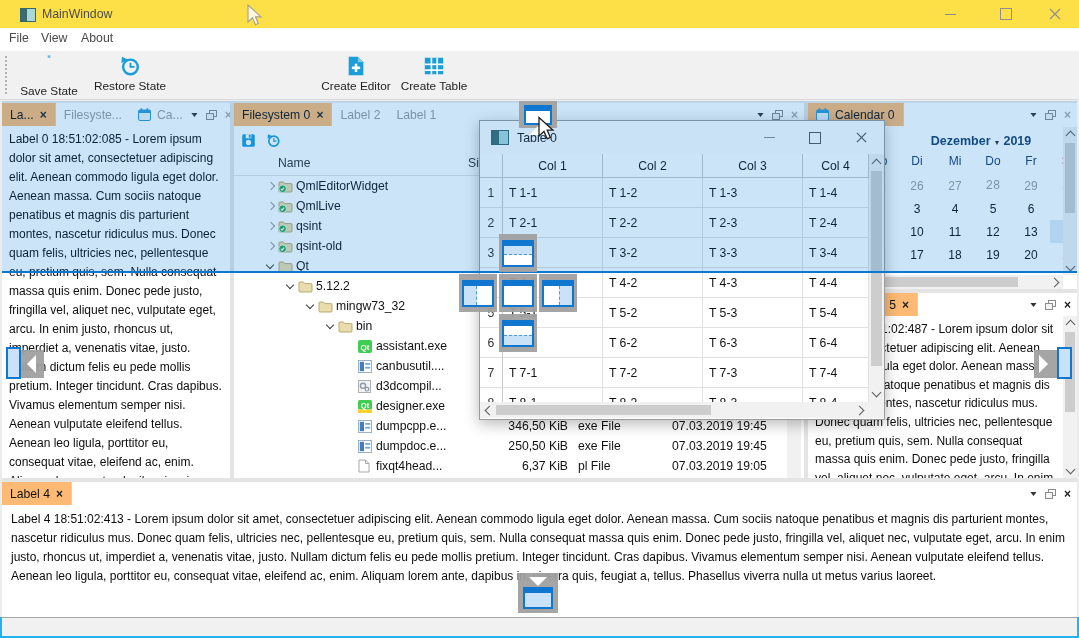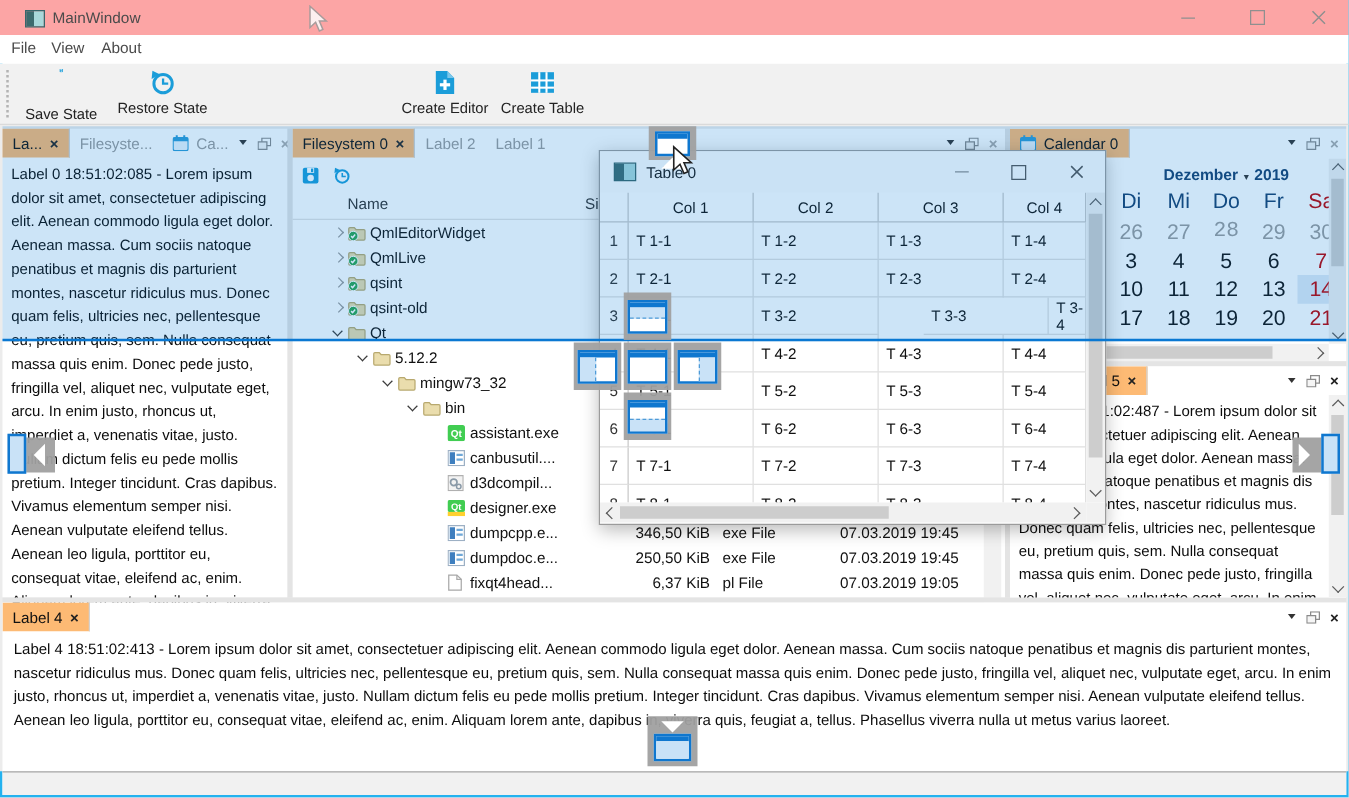--- a/index.html
+++ b/index.html
@@ -1,20 +1,20 @@
 <!DOCTYPE html>
 <html><head>
 <meta charset="utf-8">
 <style>
   html,body{margin:0;padding:0;background:#cfd8dc;font-family:"Liberation Sans",sans-serif;}
   .window{position:relative;width:1079px;height:638px;background:#fff;overflow:hidden;
           box-shadow:inset 0 0 0 2px #24b2ef;}
   .abs{position:absolute;}
   
-  .titlebar{left:0;top:0;width:1079px;height:28px;background:#fca5a5;}
+  .titlebar{left:0;top:0;width:1079px;height:28px;background:#fde047;}
   .app-icon{left:20px;top:8px;width:14px;height:12px;border:1px solid #37666b;
             background:linear-gradient(90deg,#3c6b6e 0 45%,#a8d8da 45% 100%);}
   .app-title{left:42px;top:7px;font-size:12.3px;color:#4b4b4b;}
   .wctl{top:0;height:28px;width:45px;display:flex;align-items:center;justify-content:center;}
   .glyph-min{width:11px;height:0;border-top:1px solid #8f8f8f;}
   .glyph-max{width:10px;height:10px;border:1px solid #8f8f8f;}
   .menubar{left:0;top:28px;width:1079px;height:23px;background:#fff;}
   .menu-item{top:3px;font-size:12.3px;color:#4a4a4a;}
   .toolbar{left:0;top:51px;width:1079px;height:49px;background:#f1f1f1;border-bottom:1px solid #dadada;box-sizing:border-box;}
   .tb-handle{left:5px;top:5px;height:38px;width:3px;border-left:2px dotted #b3b3b3;}
@@ -49,21 +49,21 @@
   .fty{position:absolute;left:344px;}
   .fdt{position:absolute;left:438px;}
   
   .sb{background:#f1f1f1;position:absolute;}
   .sb .thumb{position:absolute;background:#cdcdcd;}
   .sch{width:6px;height:6px;position:absolute;border-right:1.4px solid #5a5a5a;border-bottom:1.4px solid #5a5a5a;}
   .sch.up{transform:rotate(-135deg);}  .sch.down{transform:rotate(45deg);}
   .sch.lt{transform:rotate(135deg);}   .sch.rt{transform:rotate(-45deg);}
   
   .cal-title{font-size:12.5px;font-weight:bold;color:#17406e;white-space:nowrap;}
-  .cal-cell{position:absolute;width:38px;height:23px;display:flex;align-items:center;justify-content:center;font-size:17px;color:#101010;}
+  .cal-cell{position:absolute;width:38px;height:23px;display:flex;align-items:center;justify-content:center;font-size:12px;color:#101010;margin-left:12px;}
   .cal-cell.hdr{color:#17406e;height:18px;}
   .cal-cell.w{color:#c00000;} .cal-cell.m{color:#9b9b9b;} .cal-cell.mw{color:#9b9b9b;}
   .cal-cell.sel{background:#dfeaf6;}
   
   .fwin{left:479px;top:120px;width:406px;height:300px;background:#fff;border:1px solid #9b9b9b;
         box-sizing:border-box;box-shadow:0 4px 14px rgba(0,0,0,.28);z-index:30;}
   .fw-title{position:absolute;left:0;top:0;right:0;height:33px;background:#fdfdfd;display:flex;align-items:center;}
   .fw-title .ttl{font-size:12.4px;color:#1a1a1a;margin-left:8px;}
   .fw-ctl{width:46px;height:33px;display:flex;align-items:center;justify-content:center;}
   .ftable{position:absolute;left:0;top:33px;right:15px;bottom:17px;overflow:hidden;}
@@ -581,21 +581,21 @@
           <div class="ftn">2</div>
           <div class="ftd" style="width: 100px; flex: 0 0 100px;">T 2-1</div>
           <div class="ftd" style="width: 100px; flex: 0 0 100px;">T 2-2</div>
           <div class="ftd" style="width: 100px; flex: 0 0 100px;">T 2-3</div>
           <div class="ftd" style="flex: 1 1 0%;">T 2-4</div>
         </div>
         <div class="ftr">
           <div class="ftn">3</div>
           <div class="ftd" style="width: 100px; flex: 0 0 100px;">T 3-1</div>
           <div class="ftd" style="width: 100px; flex: 0 0 100px;">T 3-2</div>
-          <div class="ftd" style="width: 100px; flex: 0 0 100px; margin-left: 36px;">T 3-3</div>
+          <div class="ftd" style="width: 100px; flex: 0 0 100px;">T 3-3</div>
           <div class="ftd" style="flex: 1 1 0%;">T 3-4</div>
         </div>
         <div class="ftr">
           <div class="ftn">4</div>
           <div class="ftd" style="width: 100px; flex: 0 0 100px;">T 4-1</div>
           <div class="ftd" style="width: 100px; flex: 0 0 100px;">T 4-2</div>
           <div class="ftd" style="width: 100px; flex: 0 0 100px;">T 4-3</div>
           <div class="ftd" style="flex: 1 1 0%;">T 4-4</div>
         </div>
         <div class="ftr">

